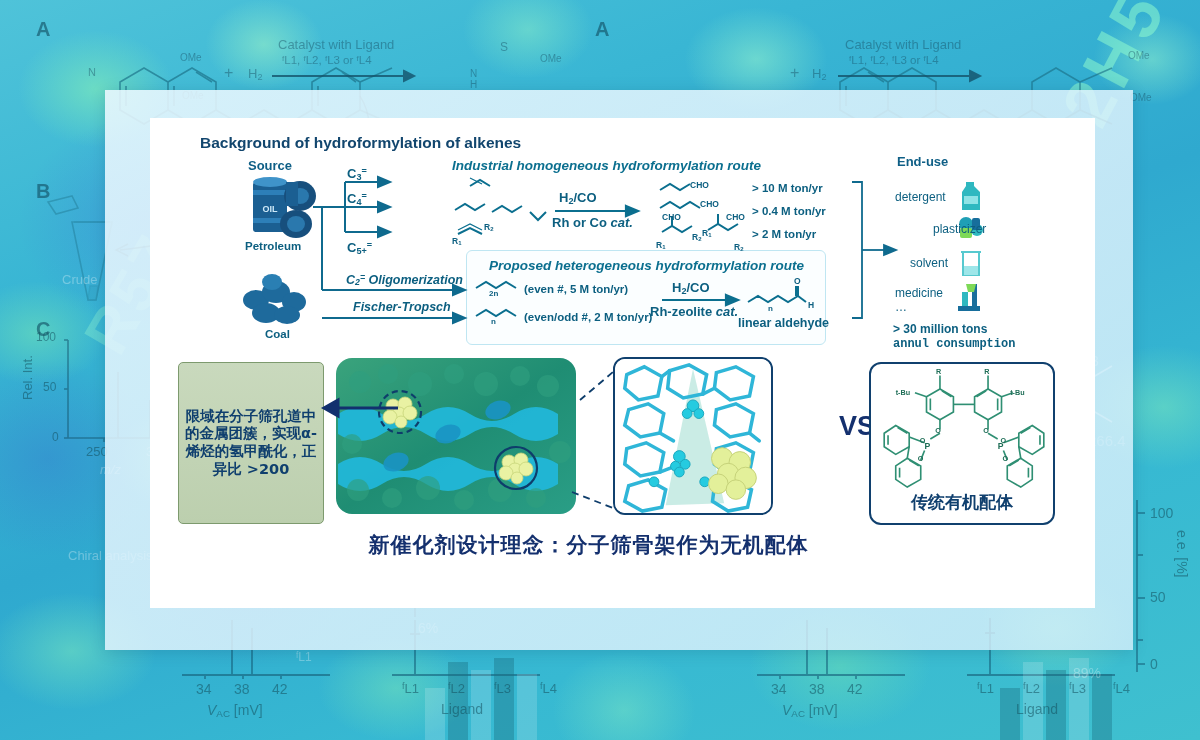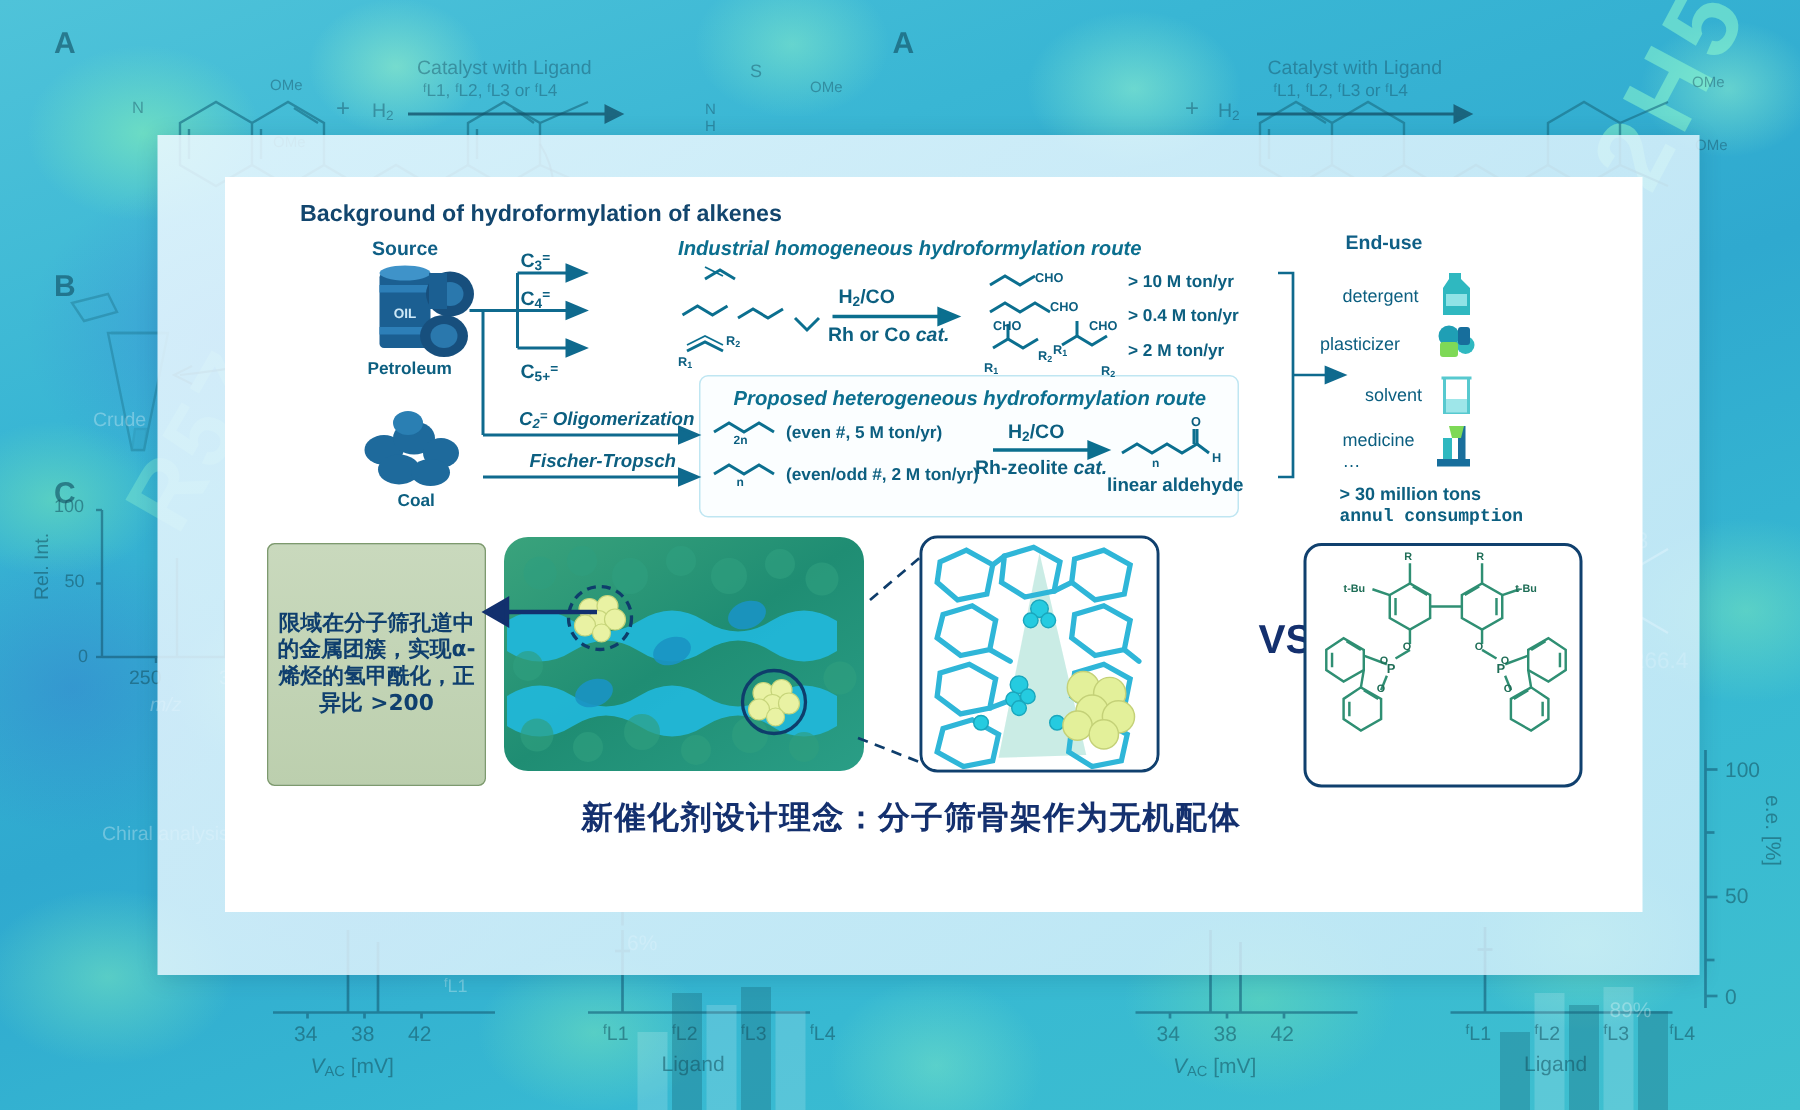--- a/index.html
+++ b/index.html
@@ -139,21 +139,21 @@
     border: 2.2px solid #10406e; border-radius: 12px; background: #ffffff;
   }
   #ligand-caption {
     position: absolute; left: 0; right: 0; bottom: 9px;
     text-align: center; font-size: 17px; font-weight: bold; color: #0f3f6e;
     font-family: "DejaVu Sans", sans-serif;
   }
   #bottom-caption {
     position: absolute; left: 150px; width: 877px; top: 531px;
     text-align: center; font-size: 21px; font-weight: bold; color: #14306e;
-    font-family: "DejaVu Sans", sans-serif; letter-spacing: 1px; margin-left: 19px;
+    font-family: "DejaVu Sans", sans-serif; letter-spacing: 1px;
   }
 
   sub { font-size: .7em; vertical-align: -.22em; }
   sup { font-size: .7em; vertical-align: .4em; }
 </style>
 </head>
 <body>
 
 <div id="bg"></div>
 <div id="bg-blue-splotches"></div>
@@ -495,21 +495,21 @@
 <div class="lbl" style="left:489px;top:289px;z-index:6;font-size:8px;font-weight:bold;">2n</div>
 <div class="lbl" style="left:491px;top:317px;z-index:6;font-size:8px;font-weight:bold;">n</div>
 <div class="lbl-b" style="left:672px;top:280px;z-index:5;font-size:13px;">H<sub>2</sub>/CO</div>
 <div class="lbl-b" style="left:650px;top:304px;z-index:5;font-size:13px;">Rh-zeolite <i>cat.</i></div>
 <div class="lbl-b" style="left:738px;top:316px;z-index:5;font-size:12.5px;">linear aldehyde</div>
 <div class="lbl" style="left:794px;top:276px;z-index:6;font-size:8.5px;font-weight:bold;">O</div>
 <div class="lbl" style="left:808px;top:300px;z-index:6;font-size:8.5px;font-weight:bold;">H</div>
 <div class="lbl" style="left:768px;top:304px;z-index:6;font-size:8px;font-weight:bold;">n</div>
 
 <div class="enduse" style="left:895px;top:190px;z-index:4;">detergent</div>
-<div class="enduse" style="left:880px;top:222px;z-index:4;">plasticizer</div>
+<div class="enduse" style="left:933px;top:222px;z-index:4;">plasticizer</div>
 <div class="enduse" style="left:895px;top:256px;z-index:4;margin-left:15px;">solvent</div>
 <div class="enduse" style="left:895px;top:286px;z-index:4;">medicine</div>
 <div class="enduse" style="left:895px;top:300px;z-index:4;">…</div>
 <div class="tonyr" style="left:893px;top:322px;z-index:4;font-size:12px;">&gt; 30 million tons</div>
 <div class="tonyr" style="left:893px;top:337px;z-index:4;font-size:12px;font-family:Liberation Mono, monospace;">annul consumption</div>
 
 <div id="green-callout">
   <span>限域在分子筛孔道中的金属团簇，实现α-烯烃的氢甲酰化，正异比 &gt;200</span>
 </div>
 
@@ -680,15 +680,16 @@
       <text x="47" y="82">O</text>
       <text x="131" y="82">O</text>
       <text x="45" y="101">O</text>
       <text x="133" y="101">O</text>
     </g>
     <g font-family="Liberation Sans, sans-serif" font-size="9" fill="#1f6e57" font-weight="bold">
       <text x="52" y="88">P</text>
       <text x="128" y="88">P</text>
     </g>
   </svg>
+  <div id="ligand-caption">传统有机配体</div>
 </div>
 
 <div id="bottom-caption">新催化剂设计理念：分子筛骨架作为无机配体</div>
 
 </body></html>

